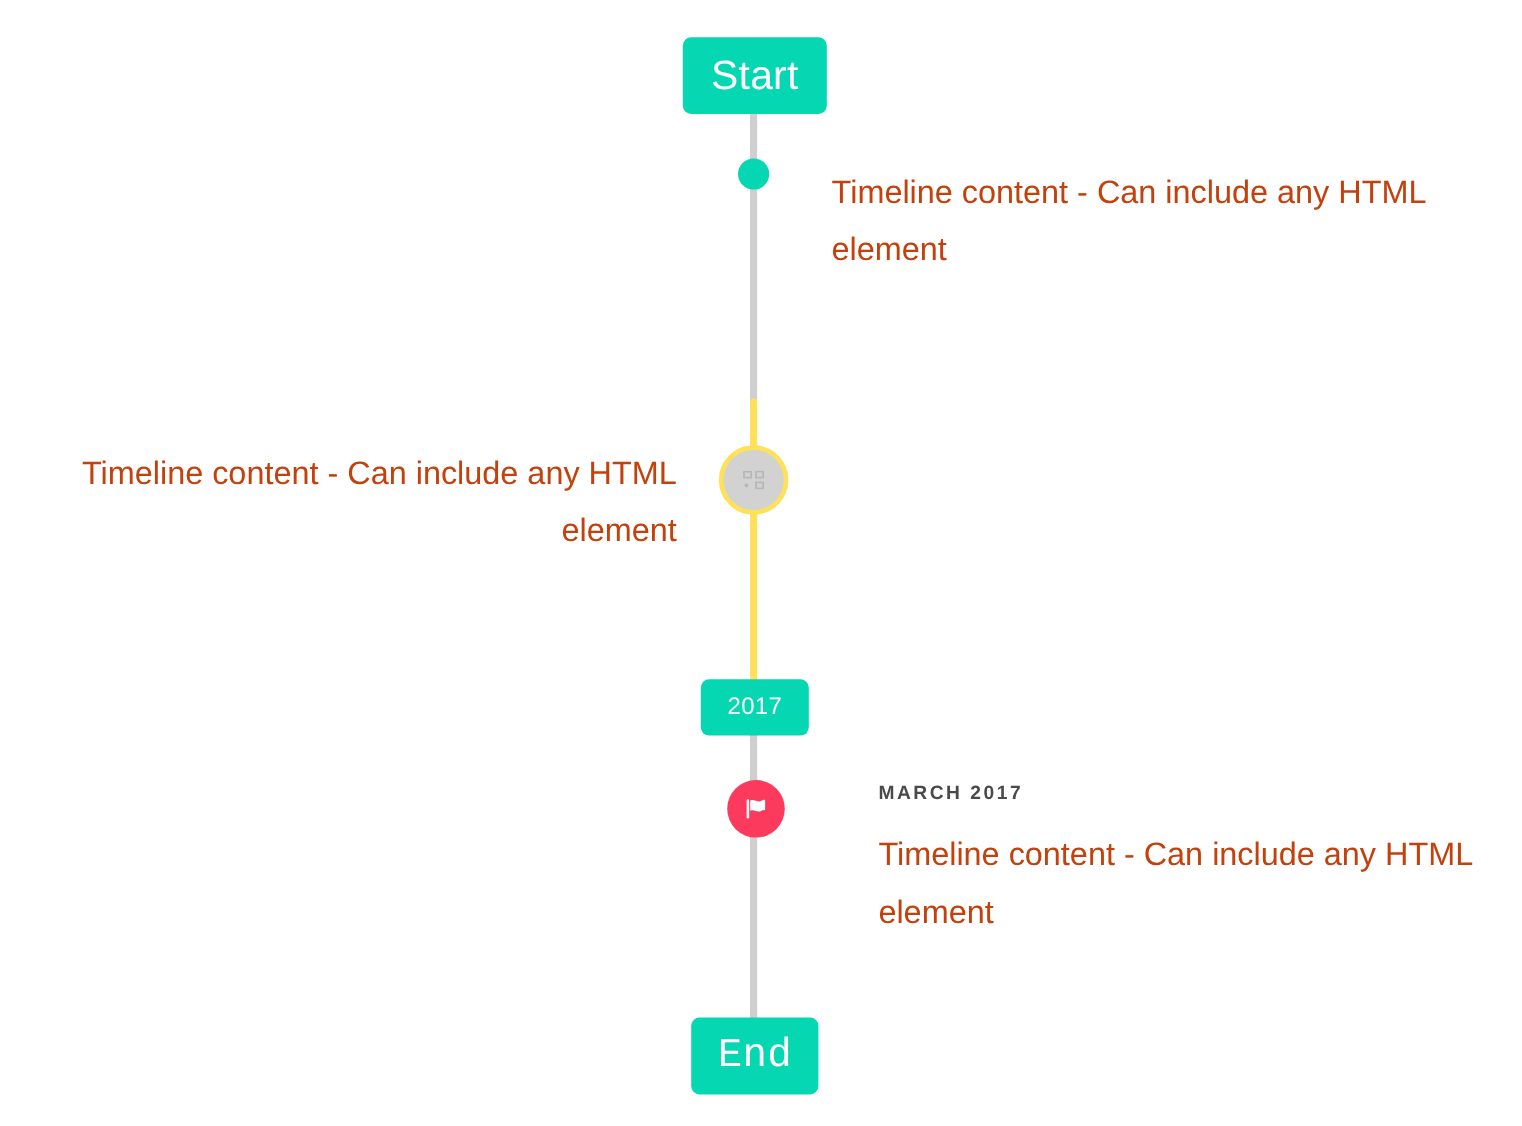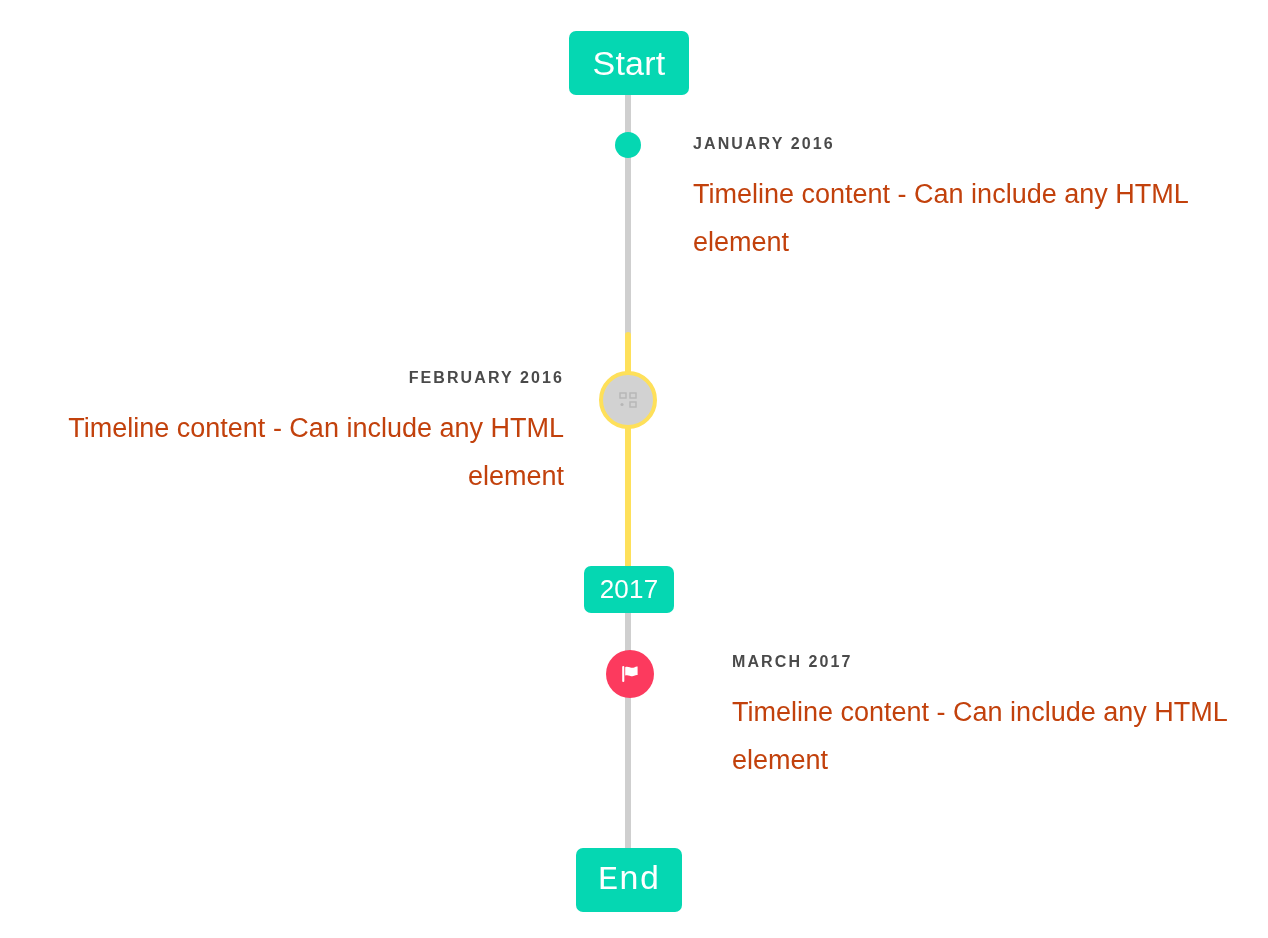--- a/index.html
+++ b/index.html
@@ -46,21 +46,21 @@
     z-index: 5;
   }
   .badge-start {
     left: 569px; top: 31px;
     width: 120px; height: 64px;
     font-size: 34px;
   }
   .badge-mid {
     left: 584px; top: 566px;
     width: 90px; height: 47px;
-    font-size: 26px;
+    font-size: 20px;
     text-align: right;
   }
   .badge-end {
     left: 576px; top: 848px;
     width: 106px; height: 64px;
     font-size: 34px;
     font-family: Liberation Mono, monospace;
   }
 
   
@@ -130,34 +130,32 @@
   <div class="axis axis-seg-top"></div>
   <div class="axis axis-seg-yellow"></div>
   <div class="axis axis-seg-mid"></div>
 
   <div class="badge badge-start">
     <span>Start</span>
   </div>
 
   <div class="marker marker-dot"></div>
   <div class="entry entry-right entry-jan">
-    <p class="entry-date">JANUARY 2016</p>
     <p class="entry-body">Timeline content - Can include any HTML element</p>
   </div>
 
   <div class="marker marker-image">
     <svg class="broken-img-glyph" viewBox="0 0 18 16">
       <rect x="1" y="1" width="6" height="5" fill="none" stroke="#555" stroke-width="1.4"></rect>
       <rect x="11" y="1" width="6" height="5" fill="none" stroke="#555" stroke-width="1.4"></rect>
       <rect x="11" y="10" width="6" height="5" fill="none" stroke="#555" stroke-width="1.4"></rect>
       <circle cx="3" cy="12.5" r="1.6" fill="#555"></circle>
     </svg>
   </div>
   <div class="entry entry-left entry-feb">
-    <p class="entry-date">FEBRUARY 2016</p>
     <p class="entry-body">Timeline content - Can include any HTML element</p>
   </div>
 
   <div class="badge badge-mid">
     <span>2017</span>
   </div>
 
   <div class="marker marker-flag">
     <svg class="flag-glyph" viewBox="0 0 22 22">
       <rect x="3.2" y="3" width="2.1" height="16" rx="1" fill="#ffffff"></rect>

